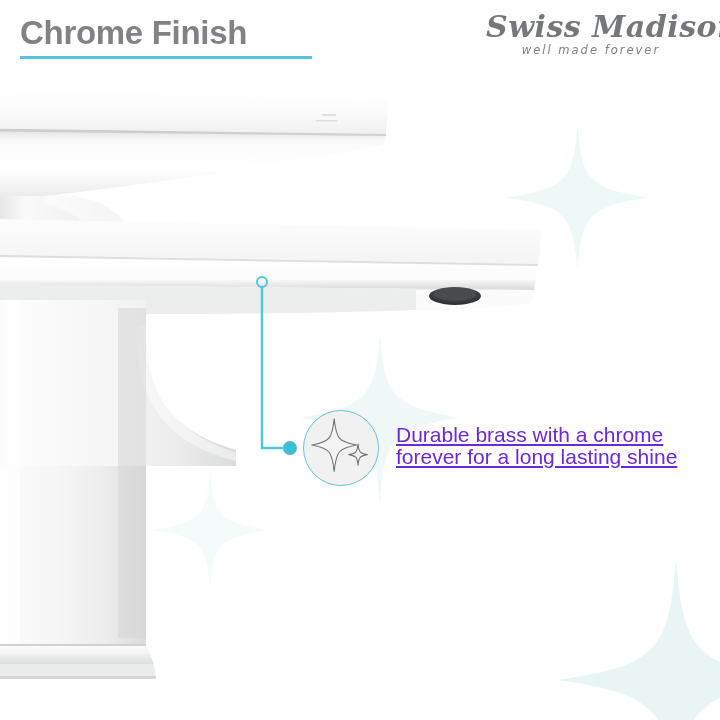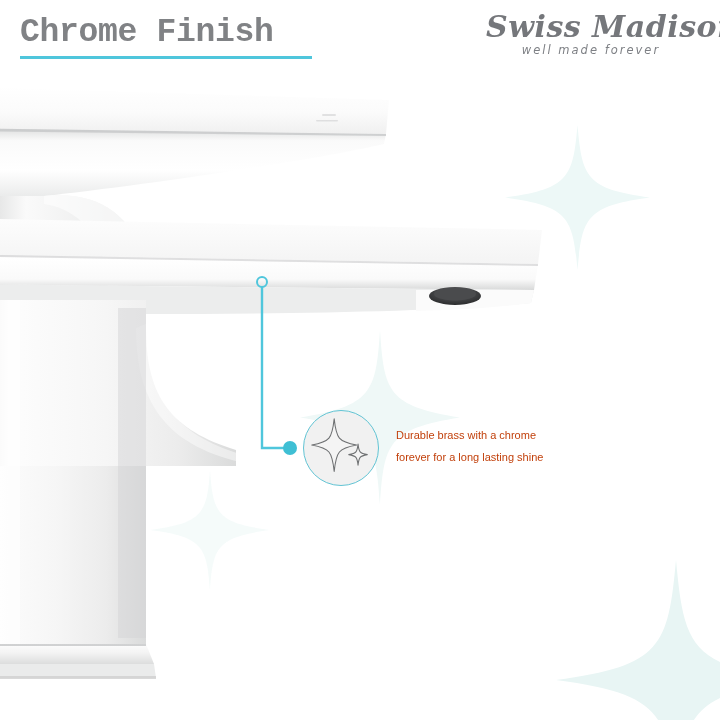--- a/index.html
+++ b/index.html
@@ -22,21 +22,20 @@
   
   .header-title {
     position: absolute;
     left: 20px;
     top: 14px;
     font-size: 33px;
     font-weight: bold;
     letter-spacing: -0.3px;
     color: #808285;
     white-space: nowrap;
-    font-family: Liberation Mono, monospace;
   }
   .title-rule {
     position: absolute;
     left: 20px;
     top: 56px;
     width: 292px;
     height: 3px;
     background: #4FC6DC;
   }
 
@@ -111,23 +110,24 @@
     left: 0;
     top: 0;
     width: 100%;
     height: 100%;
   }
   .callout-text {
     position: absolute;
     left: 396px;
     top: 424px;
     width: 250px;
-    font-size: 11px;
+    font-size: 21px;
     line-height: 22px;
-    color: #c2410c;
+    color: #6d28d9;
+    text-decoration: underline;
   }
   .callout-text .cl-line { display: block; white-space: nowrap; }
 </style>
 </head>
 <body>
 
 <div id="stage">
 
   <svg class="bg-sparkle" style="left:556px; top:560px; width:240px; height:240px;" viewBox="0 0 240 240">
     <path d="M120 0 C128 86 134 106 240 120 C134 134 128 154 120 240 C112 154 106 134 0 120 C106 106 112 86 120 0 Z" fill="#E8F5F4"></path>

